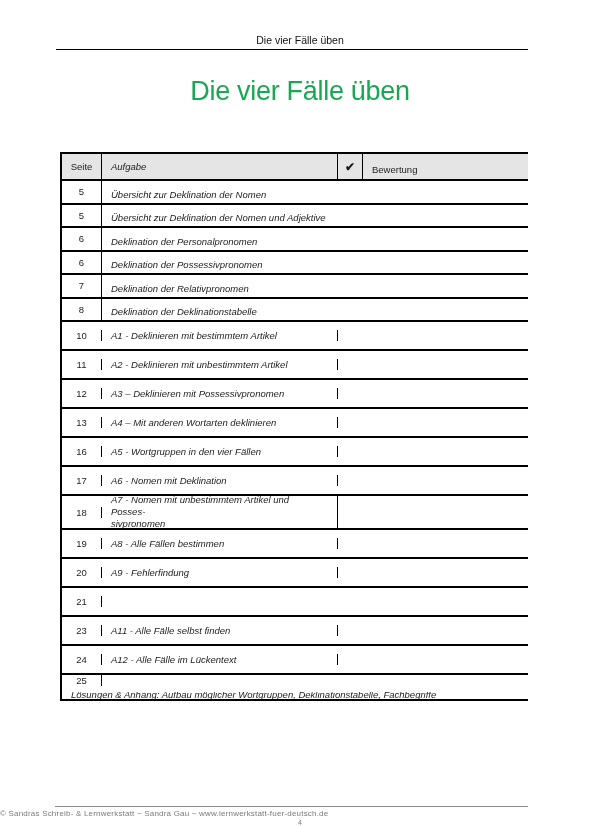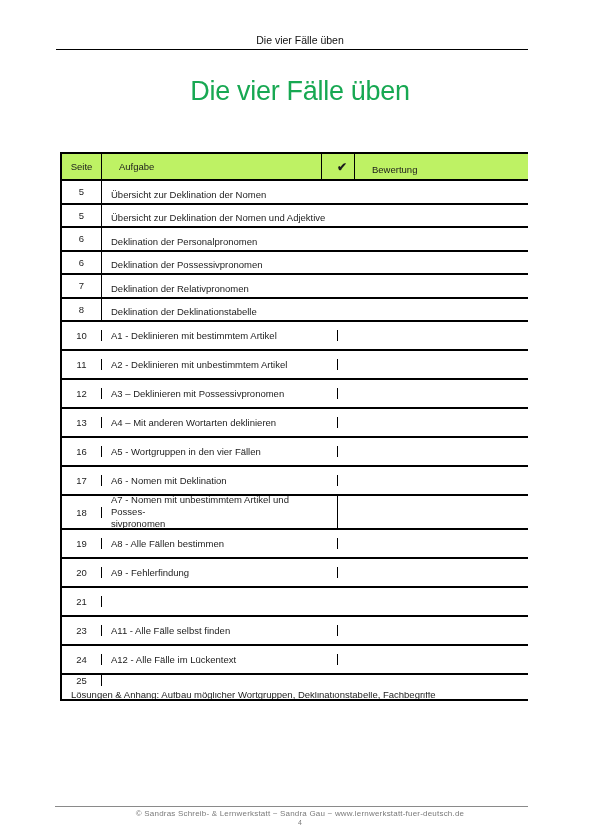--- a/index.html
+++ b/index.html
@@ -46,51 +46,51 @@
   .trow.a{height:29px;align-items:center;}
   .trow.a.tall{height:34px;}
   .cell{
     display:flex;align-items:center;
     box-sizing:border-box;
     border-right:1.5px solid #000;
     overflow:hidden;
   }
   .cell:last-child{border-right:none;margin-top:6px;}
   .seite{width:40px;flex:none;justify-content:center;}
-  .aufgabe{flex:1;padding-left:9px;padding-right:13px;white-space:pre-line;line-height:1.25;}
+  .aufgabe{flex:1;padding-left:9px;padding-right:13px;white-space:pre-line;line-height:1.25;font-style:italic;}
   .check{width:25px;flex:none;justify-content:center;}
   .bewertung{width:178px;flex:none;padding-left:9px;}
   .head .check{font-size:12px;font-weight:bold;}
   
   .footer-rule{
     position:absolute;top:806px;left:55px;width:490px;height:0;
     border-top:1px solid #8a8a8a;
   }
   .footer-copy{
     position:absolute;top:809px;left:0;width:600px;
-    text-align:center;font-size:8px;color:#7a7a7a;letter-spacing:0.2px;
+    font-size:8px;color:#7a7a7a;letter-spacing:0.2px;
   }
   .footer-pagenum{
     position:absolute;top:819px;left:0;width:600px;
     text-align:center;font-size:7px;color:#7a7a7a;
   }
 </style>
 </head>
 <body>
 
 <div class="page">
 
   <div class="running-header">Die vier Fälle üben</div>
 
   <div class="header-rule"></div>
 
   <div class="page-title" style="color: rgb(23, 168, 82);">Die vier Fälle üben</div>
 
   <div class="ctable">
-    <div class="trow head" style="background: #bef264; gap: 8px;">
+    <div class="trow head" style="background: #e5e5e5;">
       <div class="cell seite">Seite</div>
       <div class="cell aufgabe">Aufgabe</div>
       <div class="cell check">✔</div>
       <div class="cell bewertung">Bewertung</div>
     </div>
     <div>
         <div class="trow full">
           <div class="cell seite">5</div>
           <div class="cell aufgabe">Übersicht zur Deklination der Nomen</div>
         </div>

